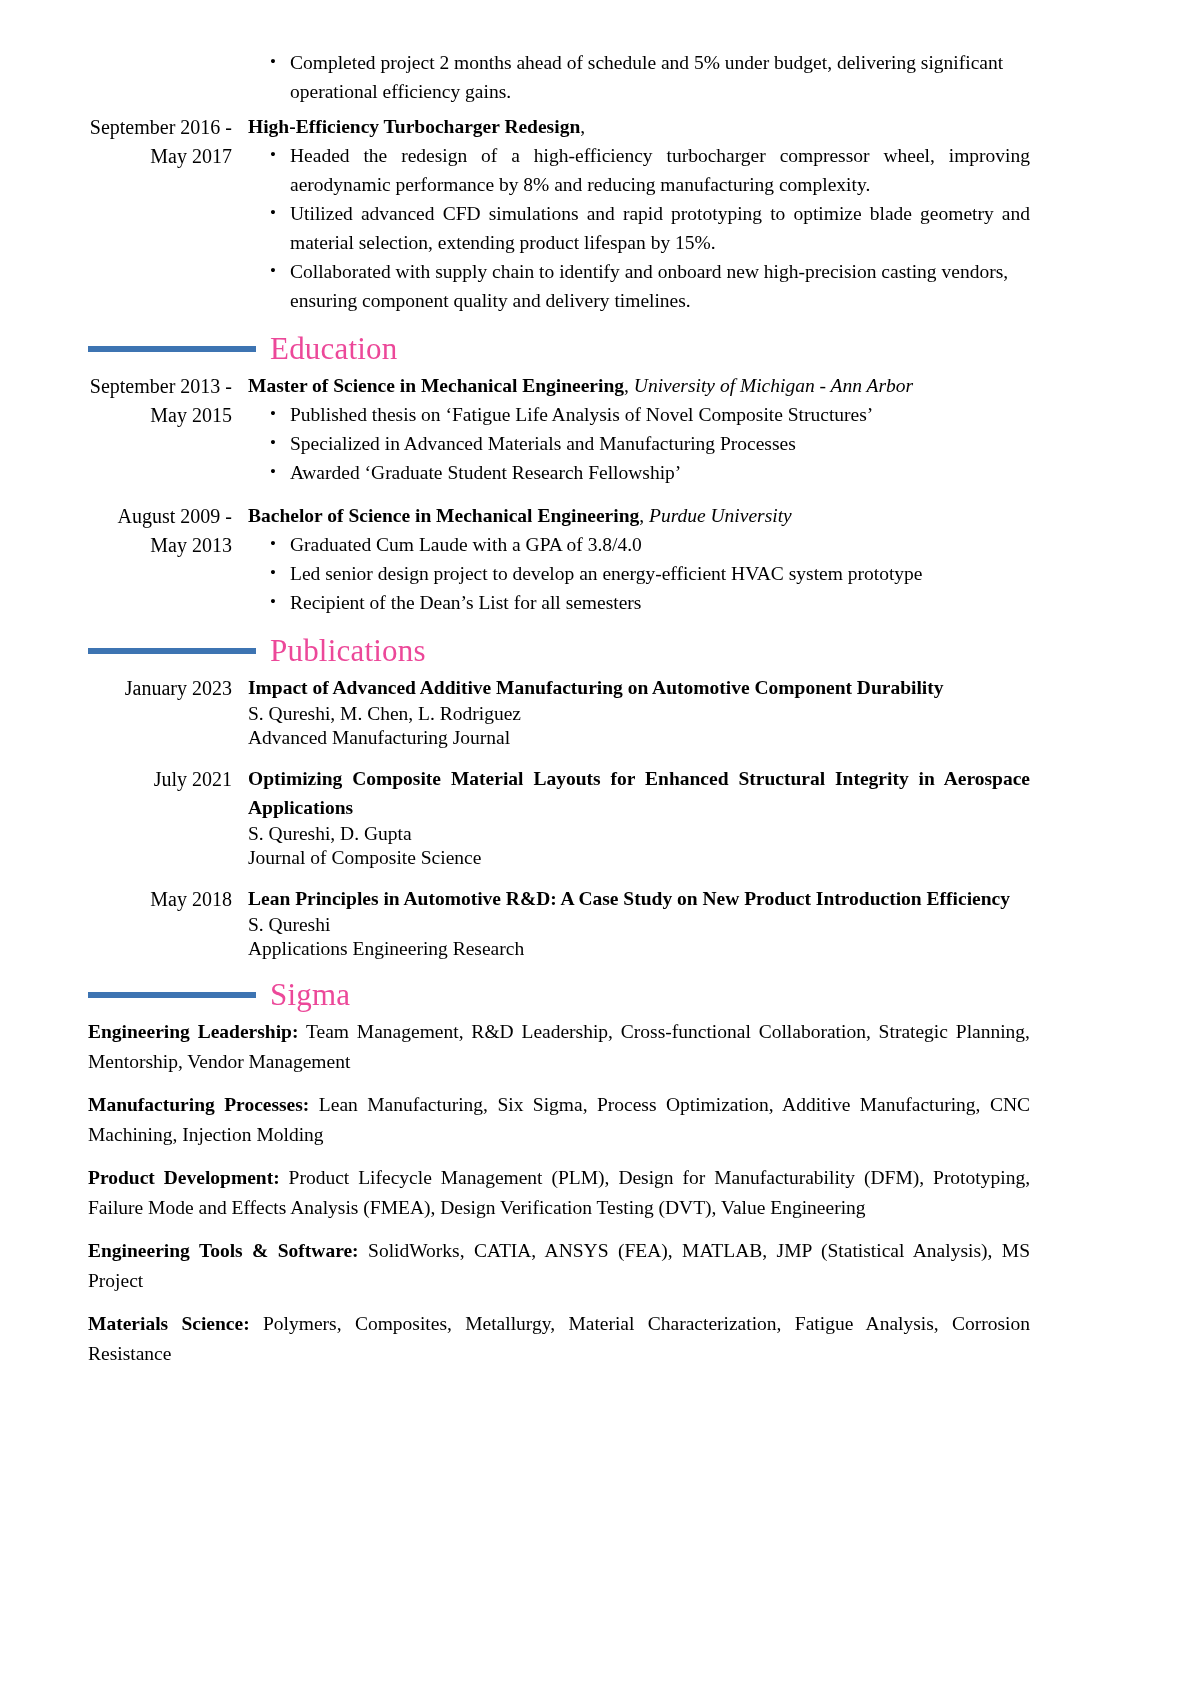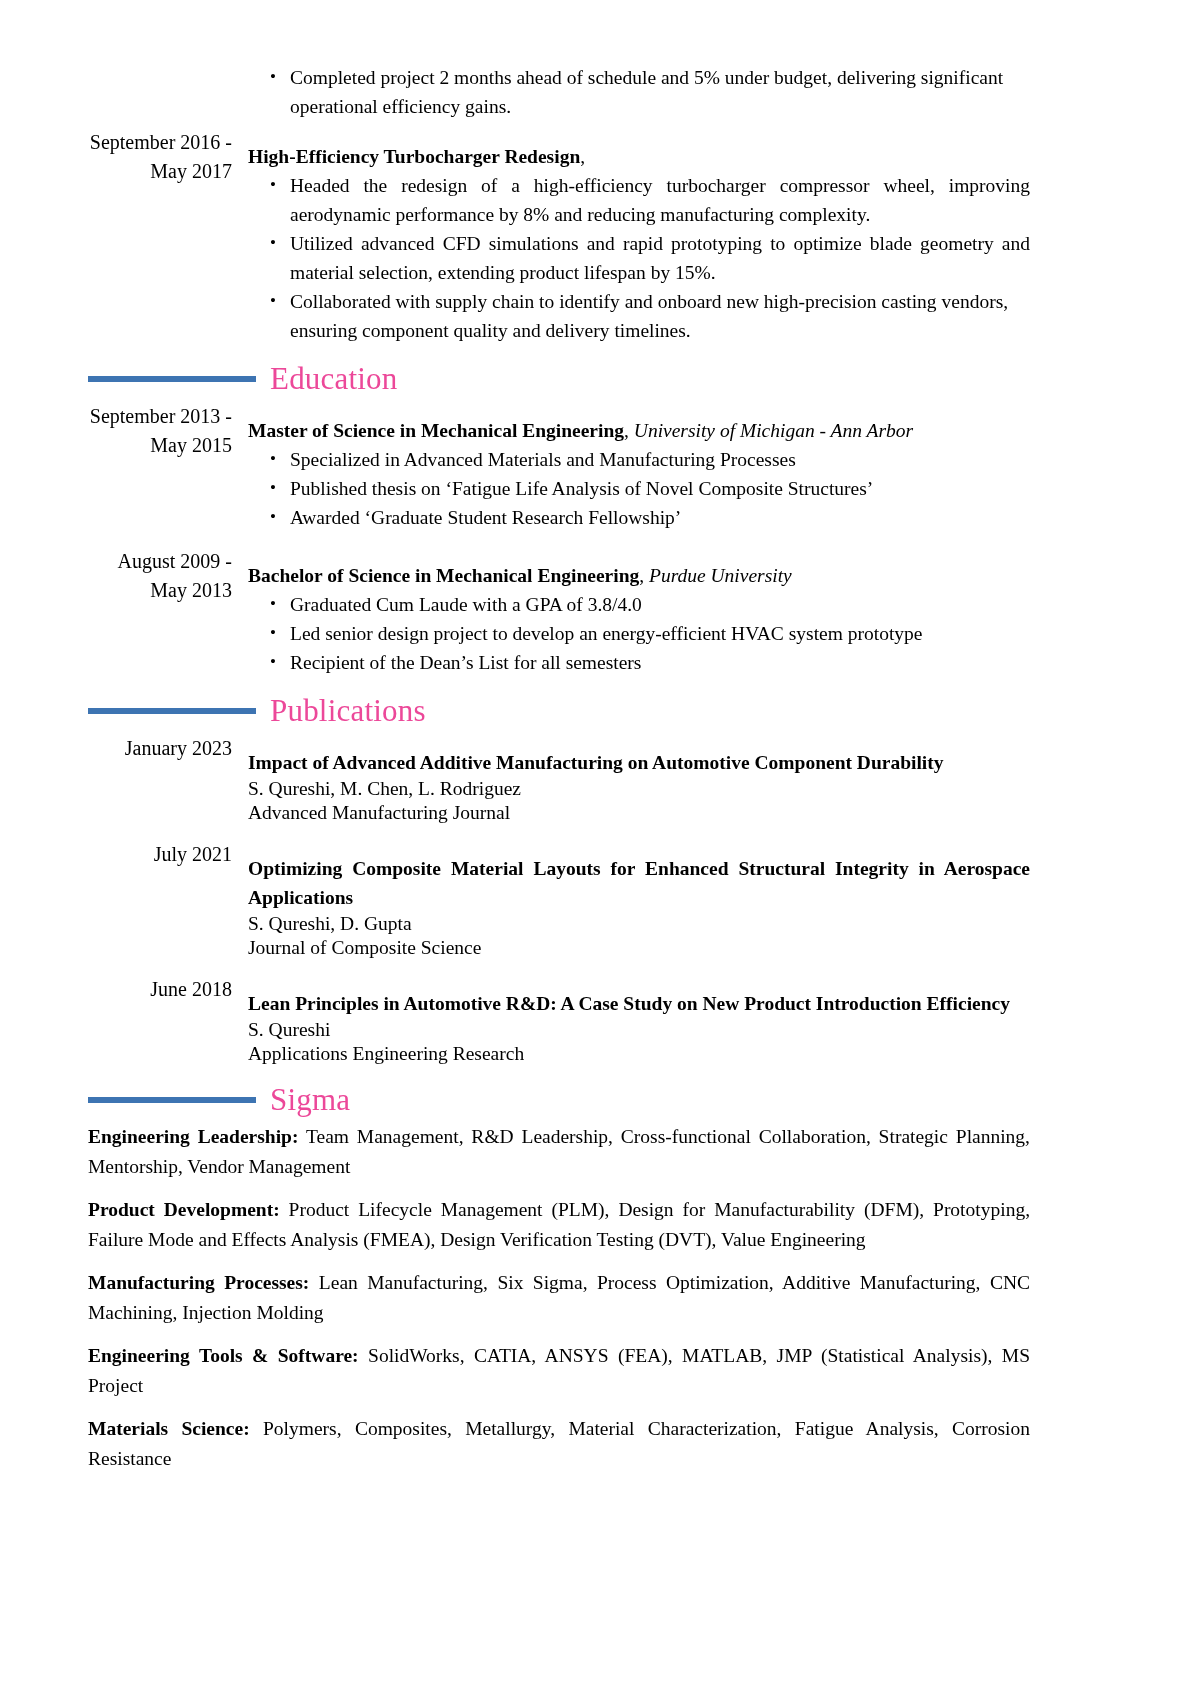--- a/index.html
+++ b/index.html
@@ -32,21 +32,20 @@
     text-align: right;
     font-size: 20px;
     line-height: 29px;
     color: #000;
     padding-top: 1px;
   }
   .entry .body {
     grid-column: 3;
     font-size: 19.5px;
     line-height: 29px;
-    margin-top: 15px;
   }
 
   
   .headline {
     text-align: justify;
     text-justify: inter-word;
     margin: 0;
     font-size: 19.5px;
     line-height: 29px;
   }
@@ -166,22 +165,22 @@
   <div class="section-head">
     <div class="rule"></div>
     <div class="title">Education</div>
   </div>
 
   <div class="entry">
     <div class="dates">September 2013 - May 2015</div>
     <div class="body">
       <p class="headline"><b>Master of Science in Mechanical Engineering</b><span>,</span> <i>University of Michigan - Ann Arbor</i></p>
       <ul class="pts">
+        <li>Published thesis on ‘Fatigue Life Analysis of Novel Composite Structures’</li>
         <li>Specialized in Advanced Materials and Manufacturing Processes</li>
-        <li>Published thesis on ‘Fatigue Life Analysis of Novel Composite Structures’</li>
         <li>Awarded ‘Graduate Student Research Fellowship’</li>
       </ul>
     </div>
   </div>
 
   <div class="spacer-sm"></div>
 
   <div class="entry">
     <div class="dates">August 2009 - May 2013</div>
     <div class="body">
@@ -211,34 +210,34 @@
   <div class="entry pub">
     <div class="dates">July 2021</div>
     <div class="body">
       <p class="ptitle">Optimizing Composite Material Layouts for Enhanced Structural Integrity in Aerospace Applications</p>
       <p class="pmeta">S. Qureshi, D. Gupta</p>
       <p class="pmeta">Journal of Composite Science</p>
     </div>
   </div>
 
   <div class="entry pub">
-    <div class="dates">June 2018</div>
+    <div class="dates">May 2018</div>
     <div class="body">
       <p class="ptitle">Lean Principles in Automotive R&amp;D: A Case Study on New Product Introduction Efficiency</p>
       <p class="pmeta">S. Qureshi</p>
       <p class="pmeta">Applications Engineering Research</p>
     </div>
   </div>
 
   <div class="section-head">
     <div class="rule"></div>
     <div class="title">Sigma</div>
   </div>
 
   <div>
     <p class="skill"><span class="cat">Engineering Leadership:</span> <span>Team Management, R&amp;D Leadership, Cross-functional Collaboration, Strategic Planning, Mentorship, Vendor Management</span></p>
+    <p class="skill"><span class="cat">Manufacturing Processes:</span> <span>Lean Manufacturing, Six Sigma, Process Optimization, Additive Manufacturing, CNC Machining, Injection Molding</span></p>
     <p class="skill"><span class="cat">Product Development:</span> <span>Product Lifecycle Management (PLM), Design for Manufacturability (DFM), Prototyping, Failure Mode and Effects Analysis (FMEA), Design Verification Testing (DVT), Value Engineering</span></p>
-    <p class="skill"><span class="cat">Manufacturing Processes:</span> <span>Lean Manufacturing, Six Sigma, Process Optimization, Additive Manufacturing, CNC Machining, Injection Molding</span></p>
     <p class="skill"><span class="cat">Engineering Tools &amp; Software:</span> <span>SolidWorks, CATIA, ANSYS (FEA), MATLAB, JMP (Statistical Analysis), MS Project</span></p>
     <p class="skill"><span class="cat">Materials Science:</span> <span>Polymers, Composites, Metallurgy, Material Characterization, Fatigue Analysis, Corrosion Resistance</span></p>
   </div>
 
 </div>
 
 </body></html>

